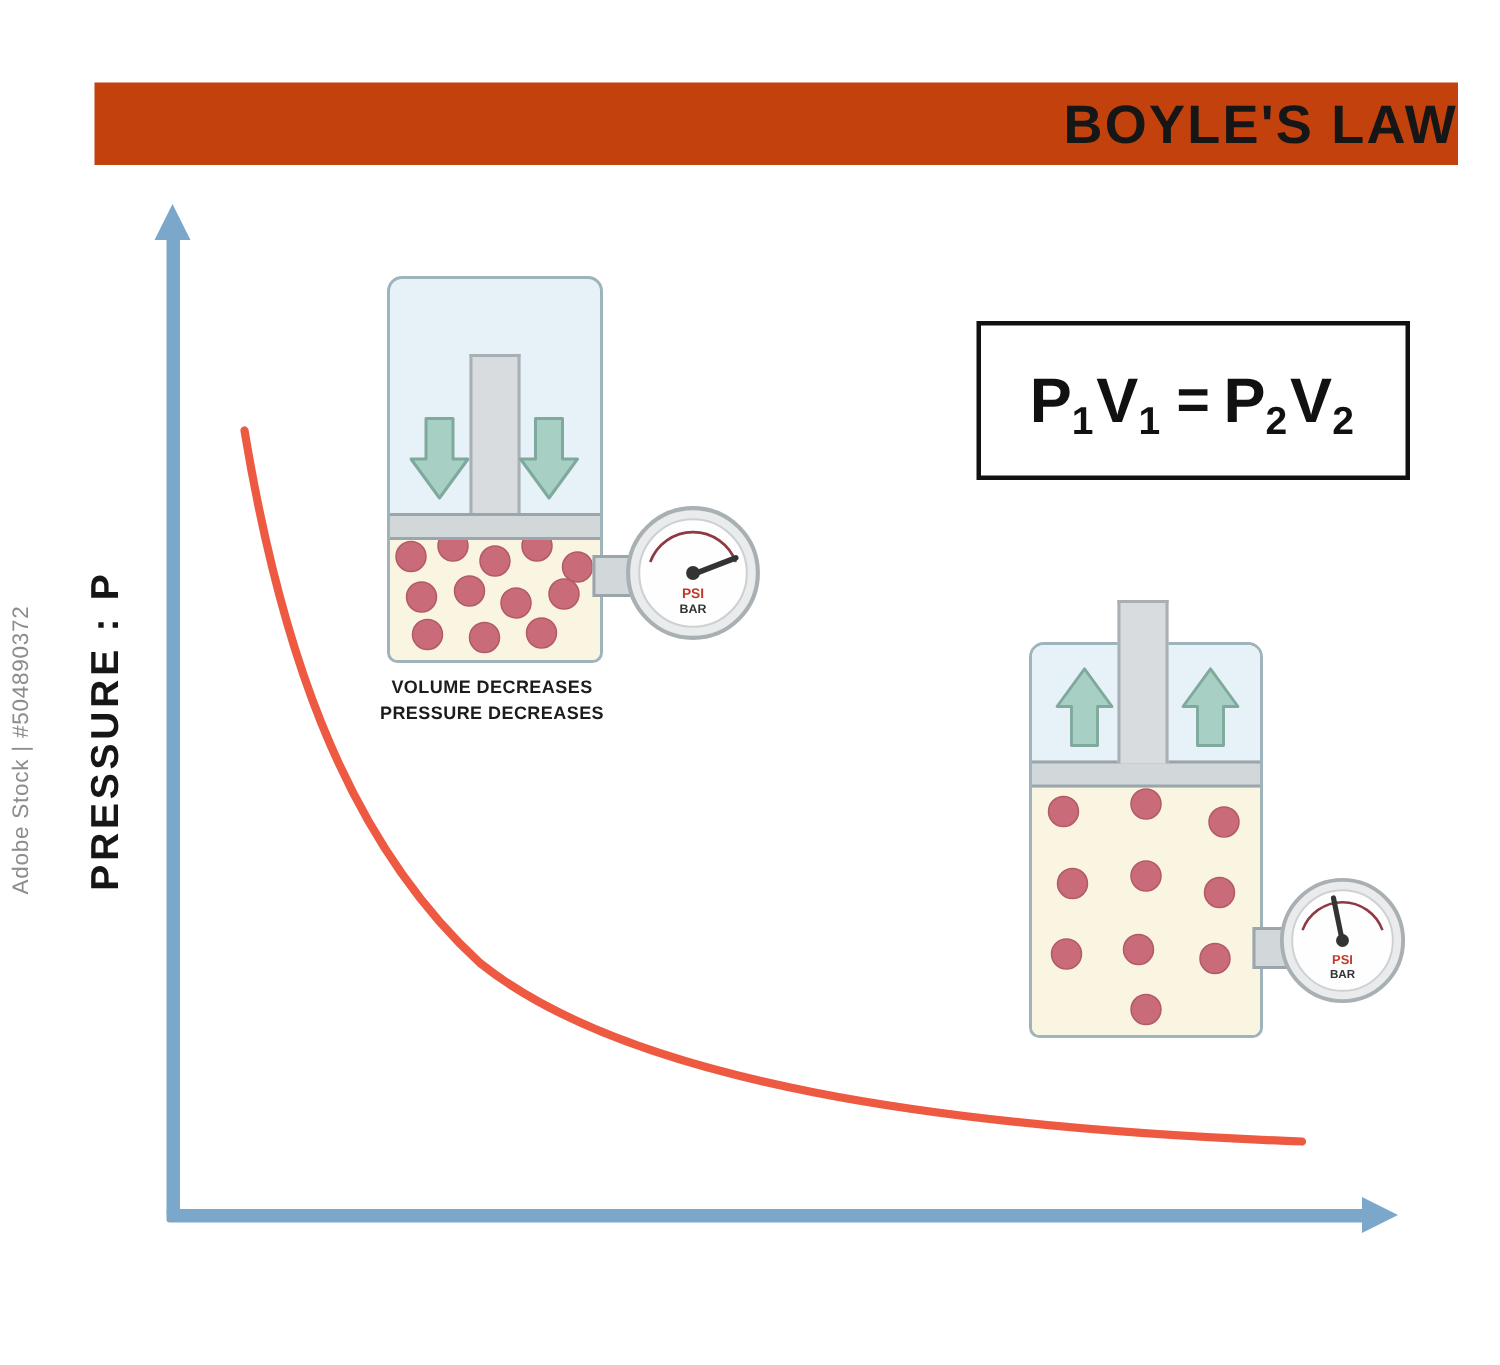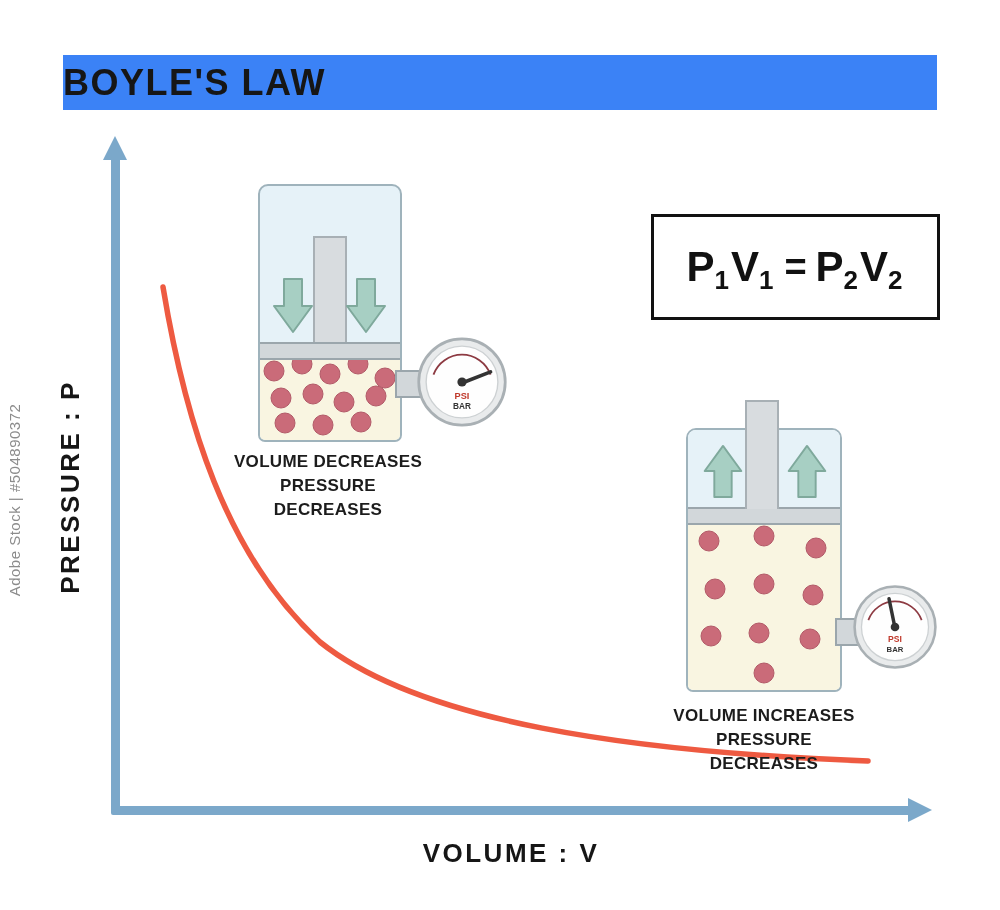--- a/index.html
+++ b/index.html
@@ -9,21 +9,21 @@
   }
   
   .watermark{
     position:absolute;left:14px;top:500px;
     transform:translate(-50%,-50%) rotate(-90deg);
     white-space:nowrap;color:#8c8c8c;font-size:15px;letter-spacing:.5px;
   }
   
   .banner{
     position:absolute;left:63px;top:55px;width:874px;height:55px;
-    background:#3b82f6;display:flex;align-items:center;justify-content:flex-start;
+    background:#c2410c;display:flex;align-items:center;justify-content:flex-end;padding-left:35px;
   }
   .banner h1{
     margin:0;font-size:36px;font-weight:800;color:#161616;letter-spacing:1.5px;
   }
   
   .y-axis{position:absolute;left:111px;top:158px;width:9px;height:652px;background:#7ba8ca;border-radius:2px;}
   .y-arrowhead{position:absolute;left:103px;top:136px;width:0;height:0;
     border-left:12.5px solid transparent;border-right:12.5px solid transparent;border-bottom:24px solid #7ba8ca;}
   .x-axis{position:absolute;left:111px;top:806px;width:800px;height:9px;background:#7ba8ca;border-radius:2px;}
   .x-arrowhead{position:absolute;left:908px;top:798px;width:0;height:0;
@@ -71,21 +71,21 @@
     position:absolute;width:19px;height:19px;border-radius:50%;
     background:#ca6b79;border:1px solid #b25a68;transform:translate(-50%,-50%);
   }
   .connector{position:absolute;background:#d2d7da;border:2px solid #9ba6ac;}
   .piston-compressed .connector{left:137px;top:186px;width:28px;height:24px;}
   .piston-expanded  .connector{left:149px;top:190px;width:24px;height:24px;}
   .gauge{position:absolute;}
   .piston-compressed .gauge{left:158px;top:152px;width:92px;height:92px;}
   .piston-expanded  .gauge{left:166px;top:156px;width:86px;height:86px;}
   .caption{
-    position:absolute;width:200px;text-align:center;font-size:17px;font-weight:bold;
+    position:absolute;width:200px;text-align:center;font-size:12px;font-weight:bold;
     color:#1c1c1c;line-height:1.4;letter-spacing:.3px;
   }
   .piston-compressed .caption{left:-30px;top:266px;}
   .piston-expanded  .caption{left:-22px;top:276px;}
 </style>
 </head>
 <body>
 
 <div id="canvas">
 
@@ -93,21 +93,20 @@
 
   <div class="banner">
     <h1>BOYLE'S LAW</h1>
   </div>
 
   <div class="y-axis"></div>
   <div class="y-arrowhead"></div>
   <div class="x-axis"></div>
   <div class="x-arrowhead"></div>
   <div class="y-axis-label">PRESSURE : P</div>
-  <div class="x-axis-label">VOLUME : V</div>
 
   <svg class="curve-svg" viewBox="0 0 1000 910">
     <path d="M 163 287 C 185 420, 225 555, 320 642 C 420 722, 630 752, 868 761" fill="none" stroke="#ee5a41" stroke-width="5.5" stroke-linecap="round"></path>
   </svg>
 
   <div class="formula-box">
     <span class="f-main">P</span>
       <span class="f-sub">1</span>
       <span class="f-main">V</span>
       <span class="f-sub">1</span>
@@ -190,19 +189,15 @@
 
     <svg class="gauge" viewBox="0 0 100 100">
       <circle cx="50" cy="50" r="47" fill="#e9ebec" stroke="#a9b0b4" stroke-width="3"></circle>
       <circle cx="50" cy="50" r="39" fill="#fefefe" stroke="#cdd1d3" stroke-width="1.5"></circle>
       <path d="M 19 42 A 33 33 0 0 1 81 42" fill="none" stroke="#8d3a42" stroke-width="2"></path>
       <line x1="50" y1="51" x2="43" y2="17" stroke="#333333" stroke-width="4" stroke-linecap="round"></line>
       <circle cx="50" cy="50" r="5" fill="#333333"></circle>
       <text x="50" y="68" text-anchor="middle" font-size="10" font-weight="bold" fill="#c0392b">PSI</text>
       <text x="50" y="79" text-anchor="middle" font-size="9" font-weight="bold" fill="#333333">BAR</text>
     </svg>
-    <div class="caption">
-      <div>VOLUME INCREASES</div>
-      <div>PRESSURE DECREASES</div>
-    </div>
   </div>
 
 </div>
 
 </body></html>

